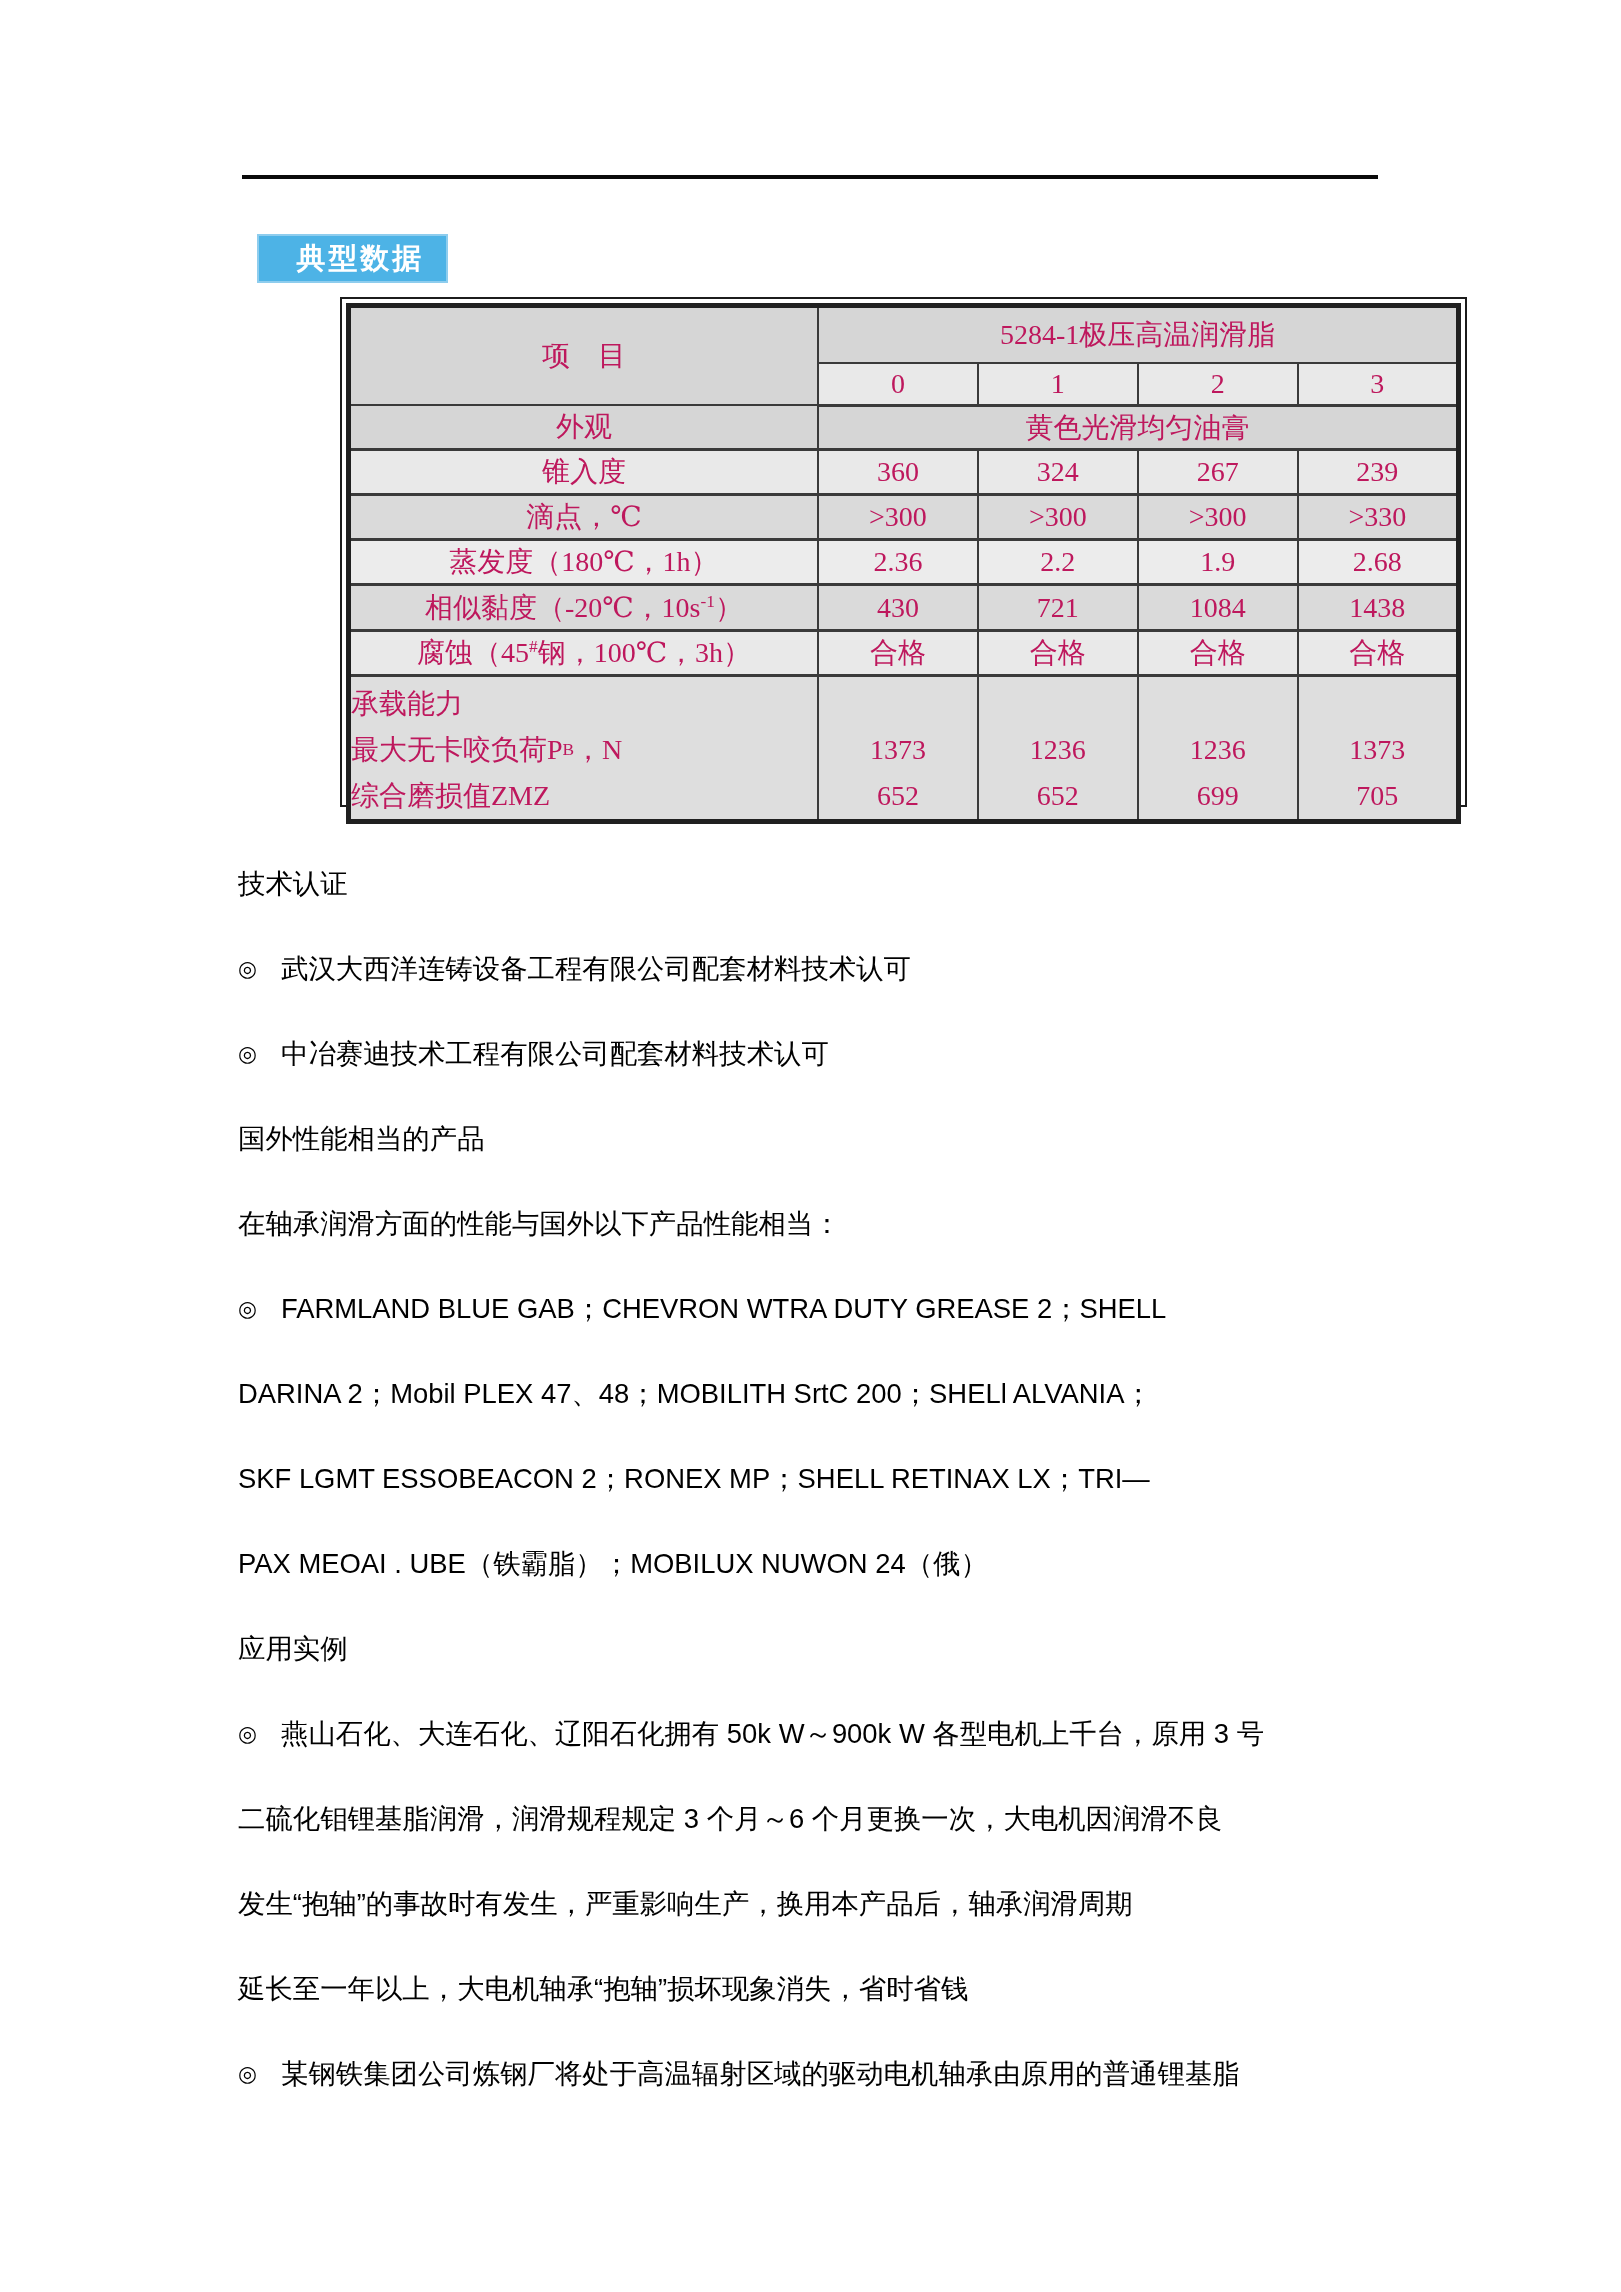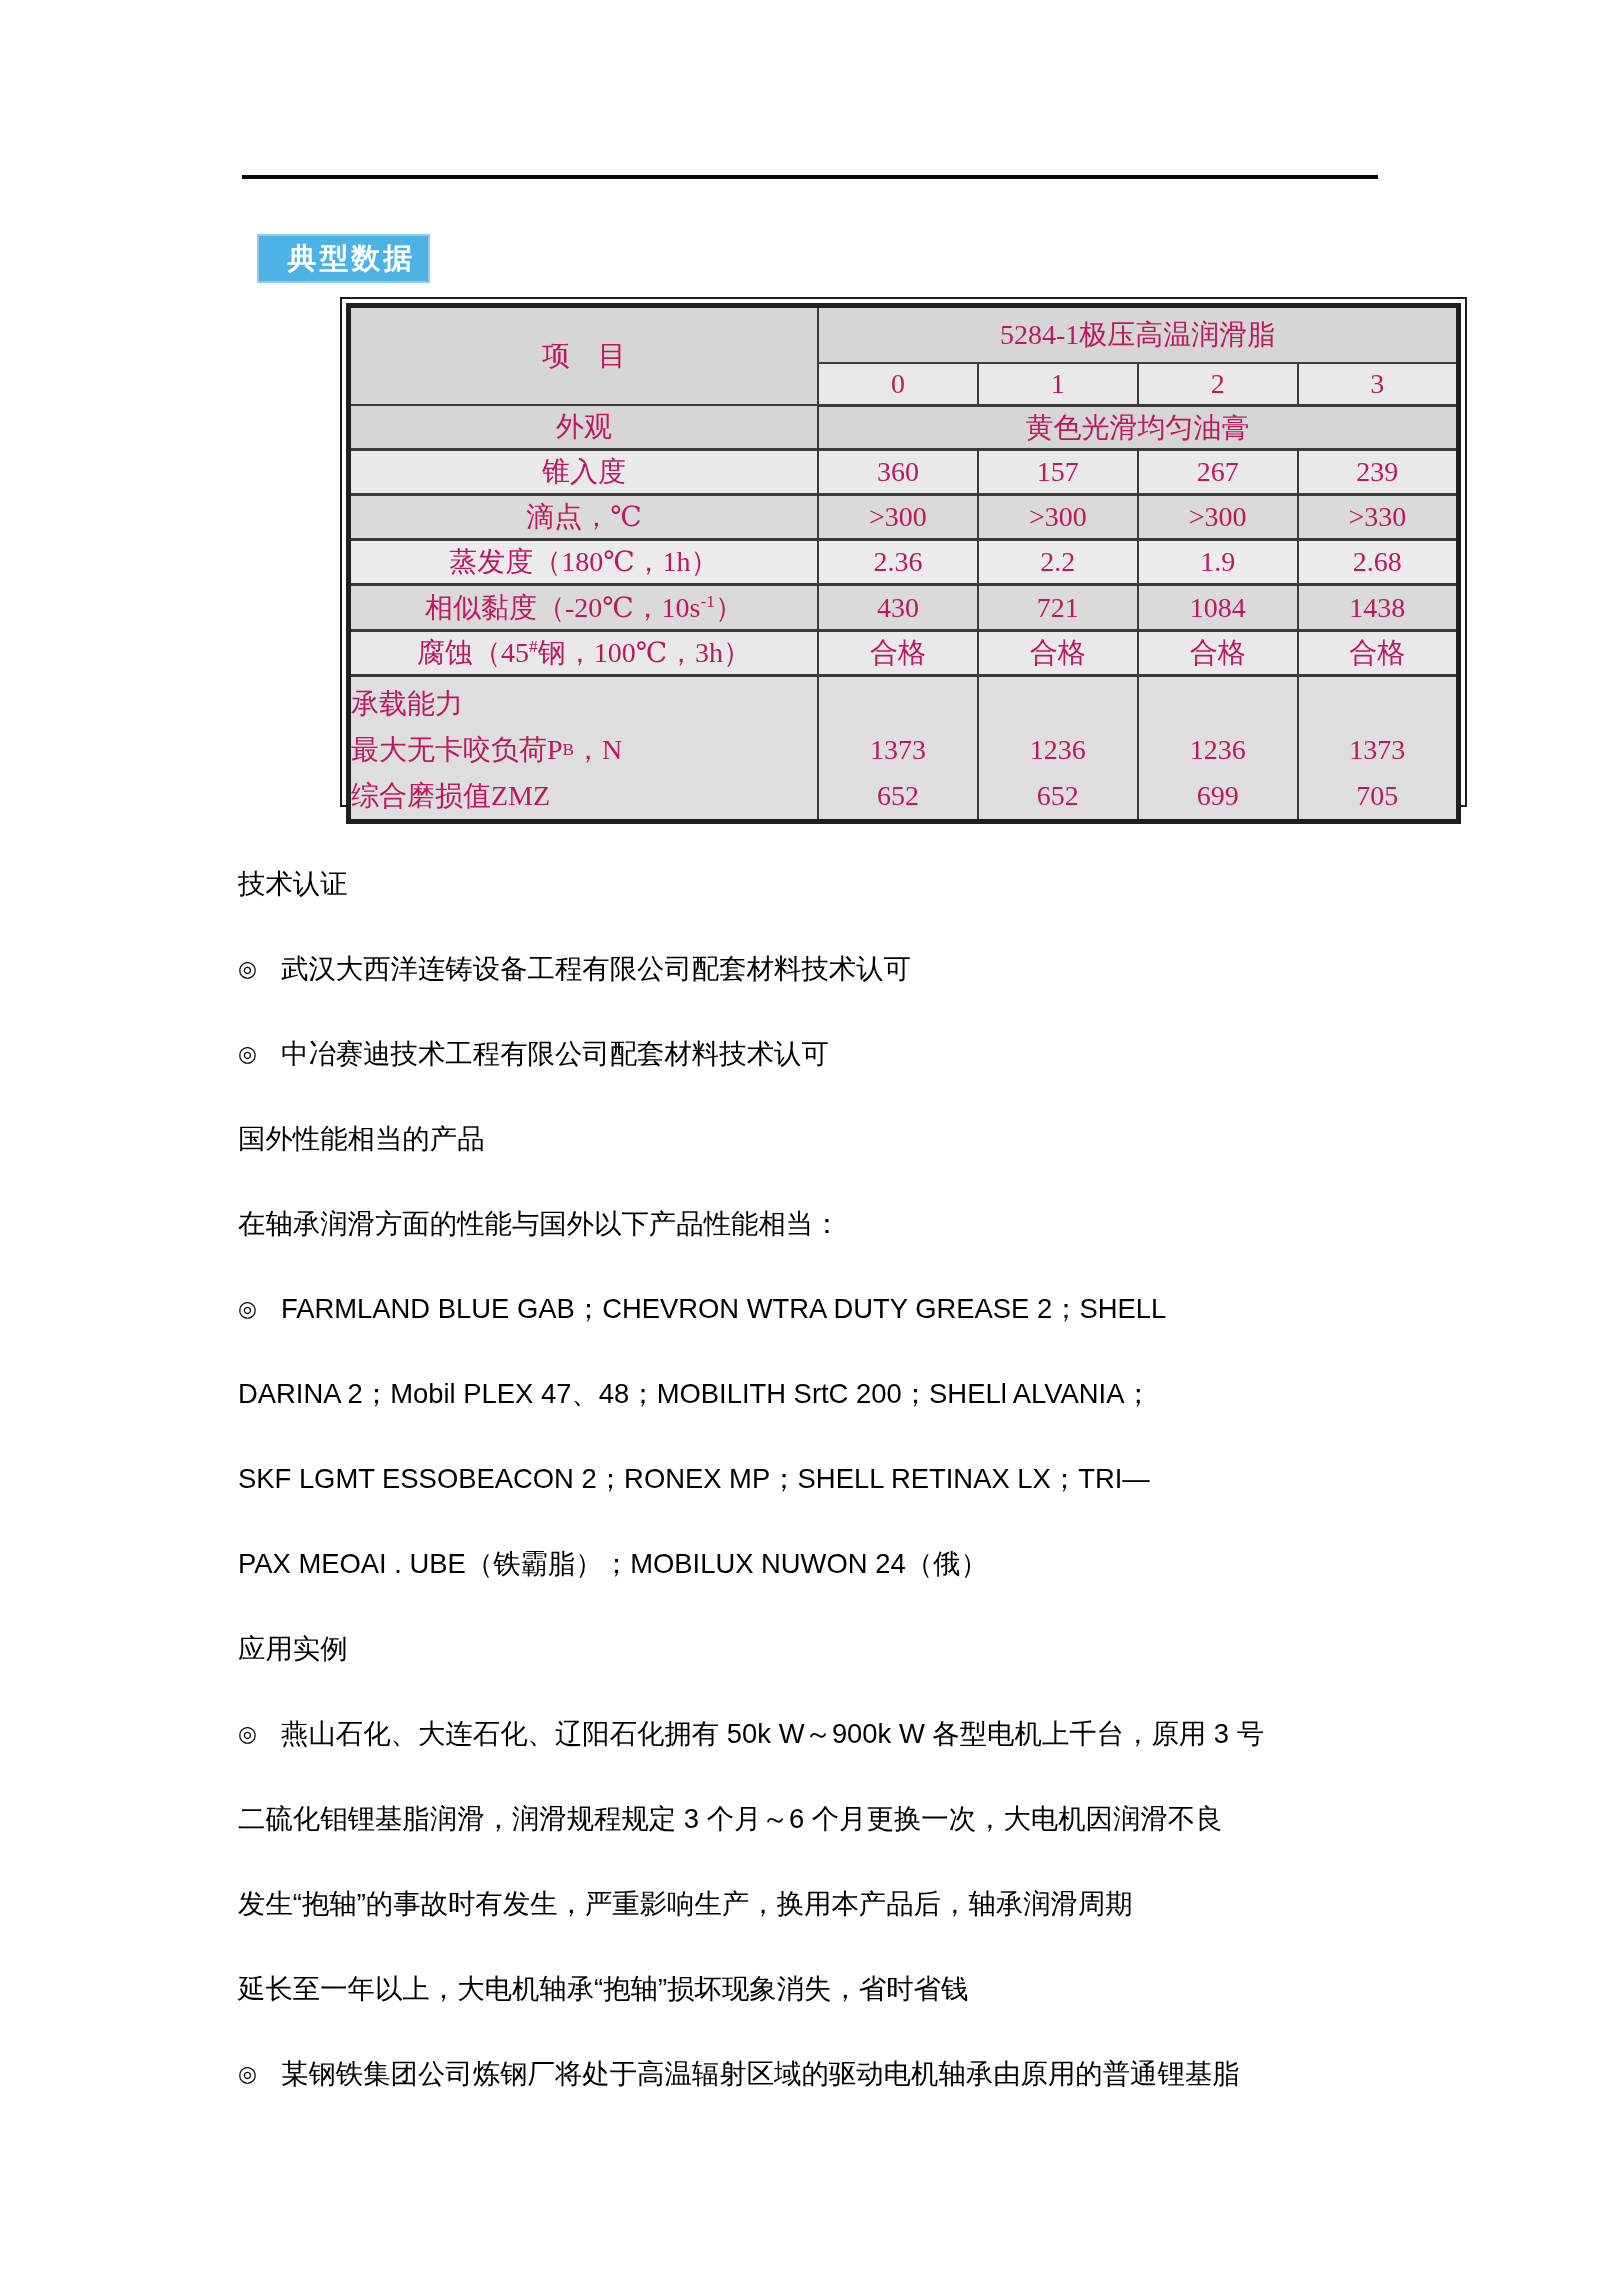--- a/index.html
+++ b/index.html
@@ -5,21 +5,21 @@
   html,body { margin:0; padding:0; background:#ffffff; }
   .page {
     position:relative; width:1621px; height:2293px; background:#ffffff;
     overflow:hidden; font-family:"Liberation Sans","DejaVu Sans",sans-serif;
   }
   .top-rule {
     position:absolute; left:242px; top:175px; width:1136px; height:3.9px;
     background:#0a0a0a;
   }
   .badge {
-    position:absolute; left:257px; top:234px; width:173px; height:49px;
+    position:absolute; left:257px; top:234px; width:191px; height:49px;
     background:#4db3e6; border:2px solid #8ecdee; box-sizing:border-box;
     color:#ffffff; display:flex; align-items:center; justify-content:center;
     padding-left:15.7px; font-weight:bold; font-size:29px; letter-spacing:2.9px;
   }
   .table-frame {
     position:absolute; left:340px; top:297px; width:1127px; height:510px;
     box-sizing:border-box; border:2px solid #1c1c1c; background:#ffffff;
     padding:3.9px;
   }
   table.data {
@@ -81,21 +81,21 @@
         <td>2</td>
         <td>3</td>
       </tr>
       <tr class="shade-a hsep">
         <td class="lbl" style="height:42px;">外观</td>
         <td colspan="4">黄色光滑均匀油膏</td>
       </tr>
       <tr class="shade-b hsep">
         <td class="lbl" style="height:42px;">锥入度</td>
         <td>360</td>
-        <td>157</td>
+        <td>324</td>
         <td>267</td>
         <td>239</td>
       </tr>
       <tr class="shade-c hsep">
         <td class="lbl" style="height:42px;">滴点，℃</td>
         <td>&gt;300</td>
         <td>&gt;300</td>
         <td>&gt;300</td>
         <td>&gt;330</td>
       </tr>

